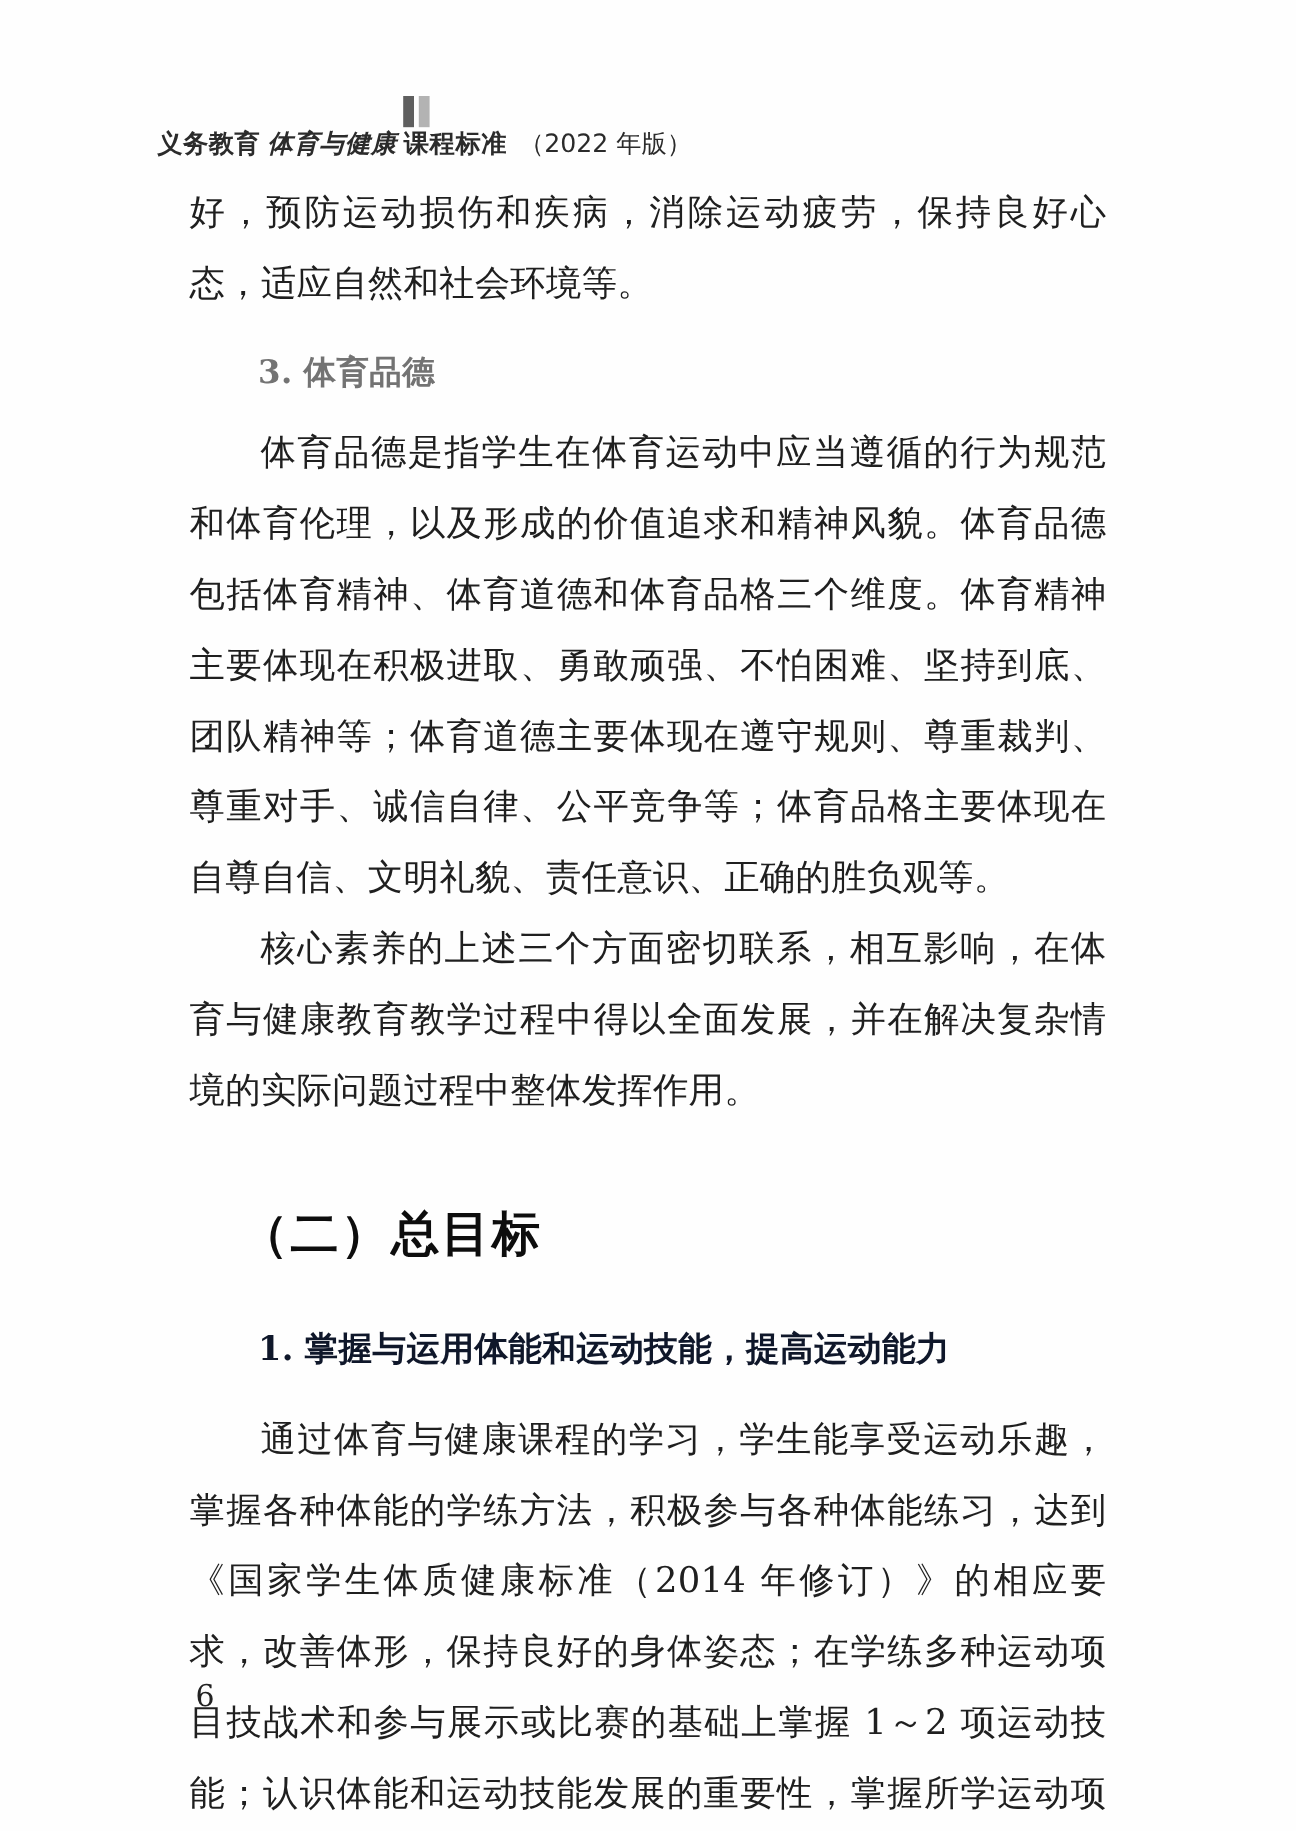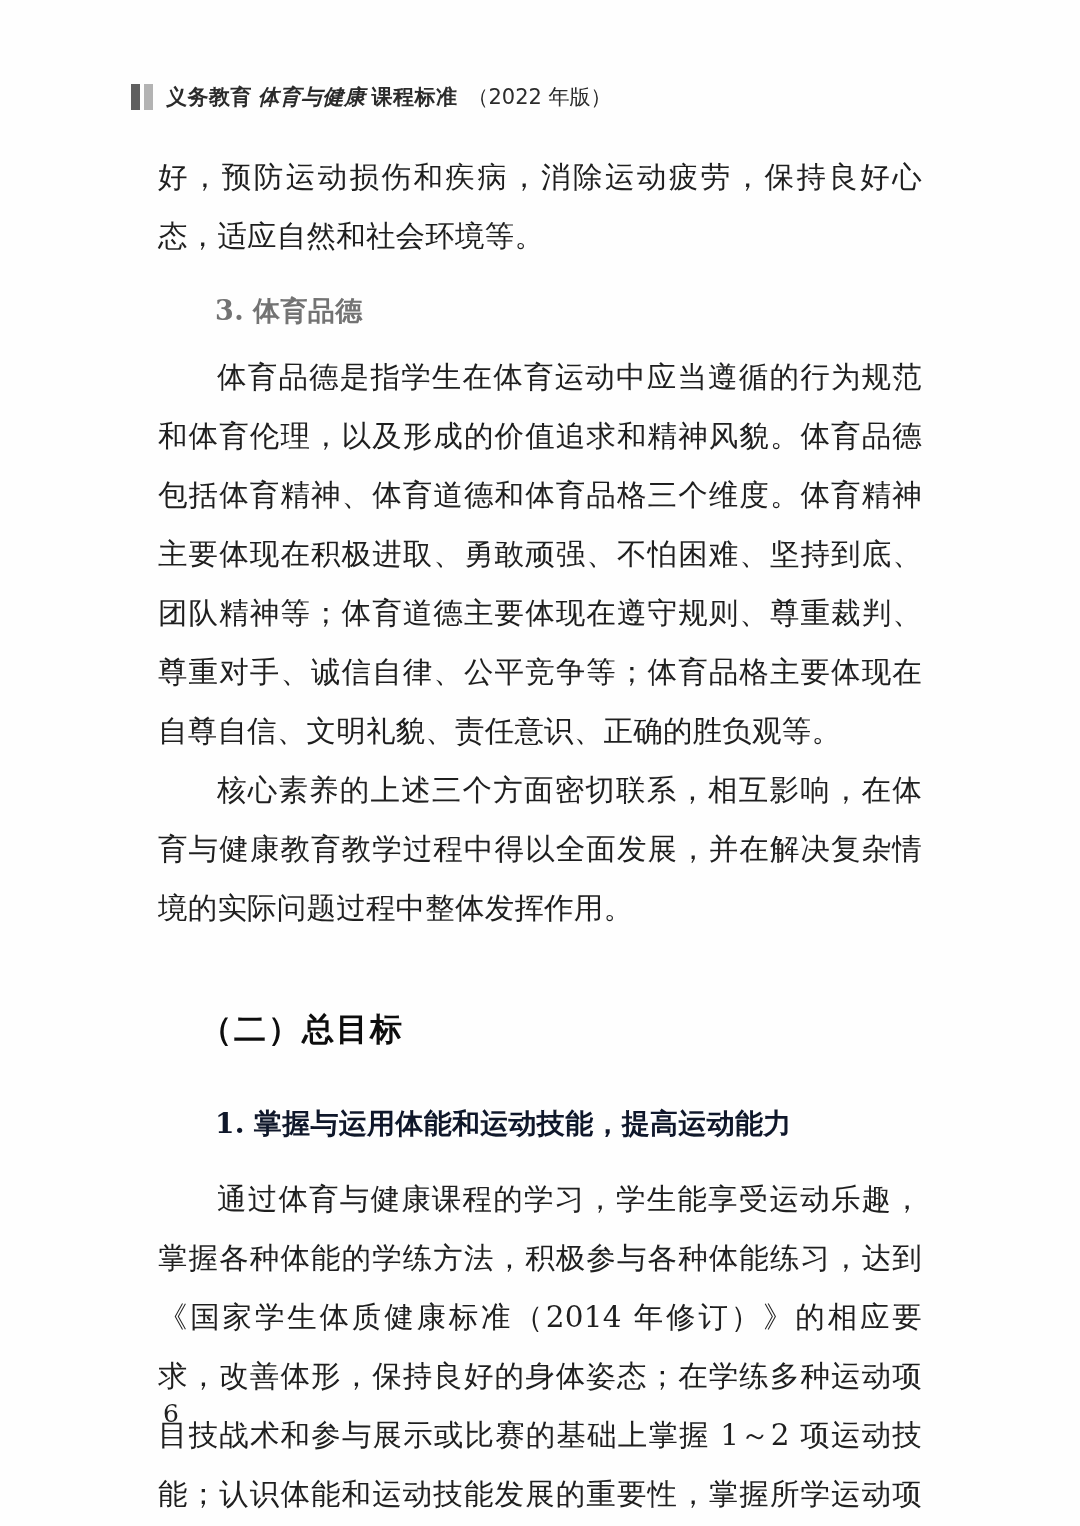--- a/index.html
+++ b/index.html
@@ -22,20 +22,21 @@
 
   
   .page-header {
     position: absolute;
     left: 131px;
     top: 80px;
     display: flex;
     align-items: center;
     height: 34px;
     white-space: nowrap;
+    flex-direction: column;
   }
 
   .header-bars {
     display: inline-flex;
     align-items: center;
     gap: 4px;
     margin-right: 13px;
   }
   .header-bars .bar {
     display: block;
@@ -99,21 +100,21 @@
   h3.sub-heading .num {
     font-family: "DejaVu Serif", "Liberation Serif", serif;
     font-weight: 700;
     padding-right: 9px;
   }
 
   
   h2.section-heading {
     margin: 56px 0 30px 0;
     padding-left: 42px;
-    font-size: 32px;
+    font-size: 40px;
     line-height: 70px;
     font-weight: 700;
     letter-spacing: 2px;
     color: #0d0d0d;
     font-family: "DejaVu Serif", "Liberation Serif", serif;
   }
 
   
   h3.goal-heading {
     margin: 36px 0 22px 0;

